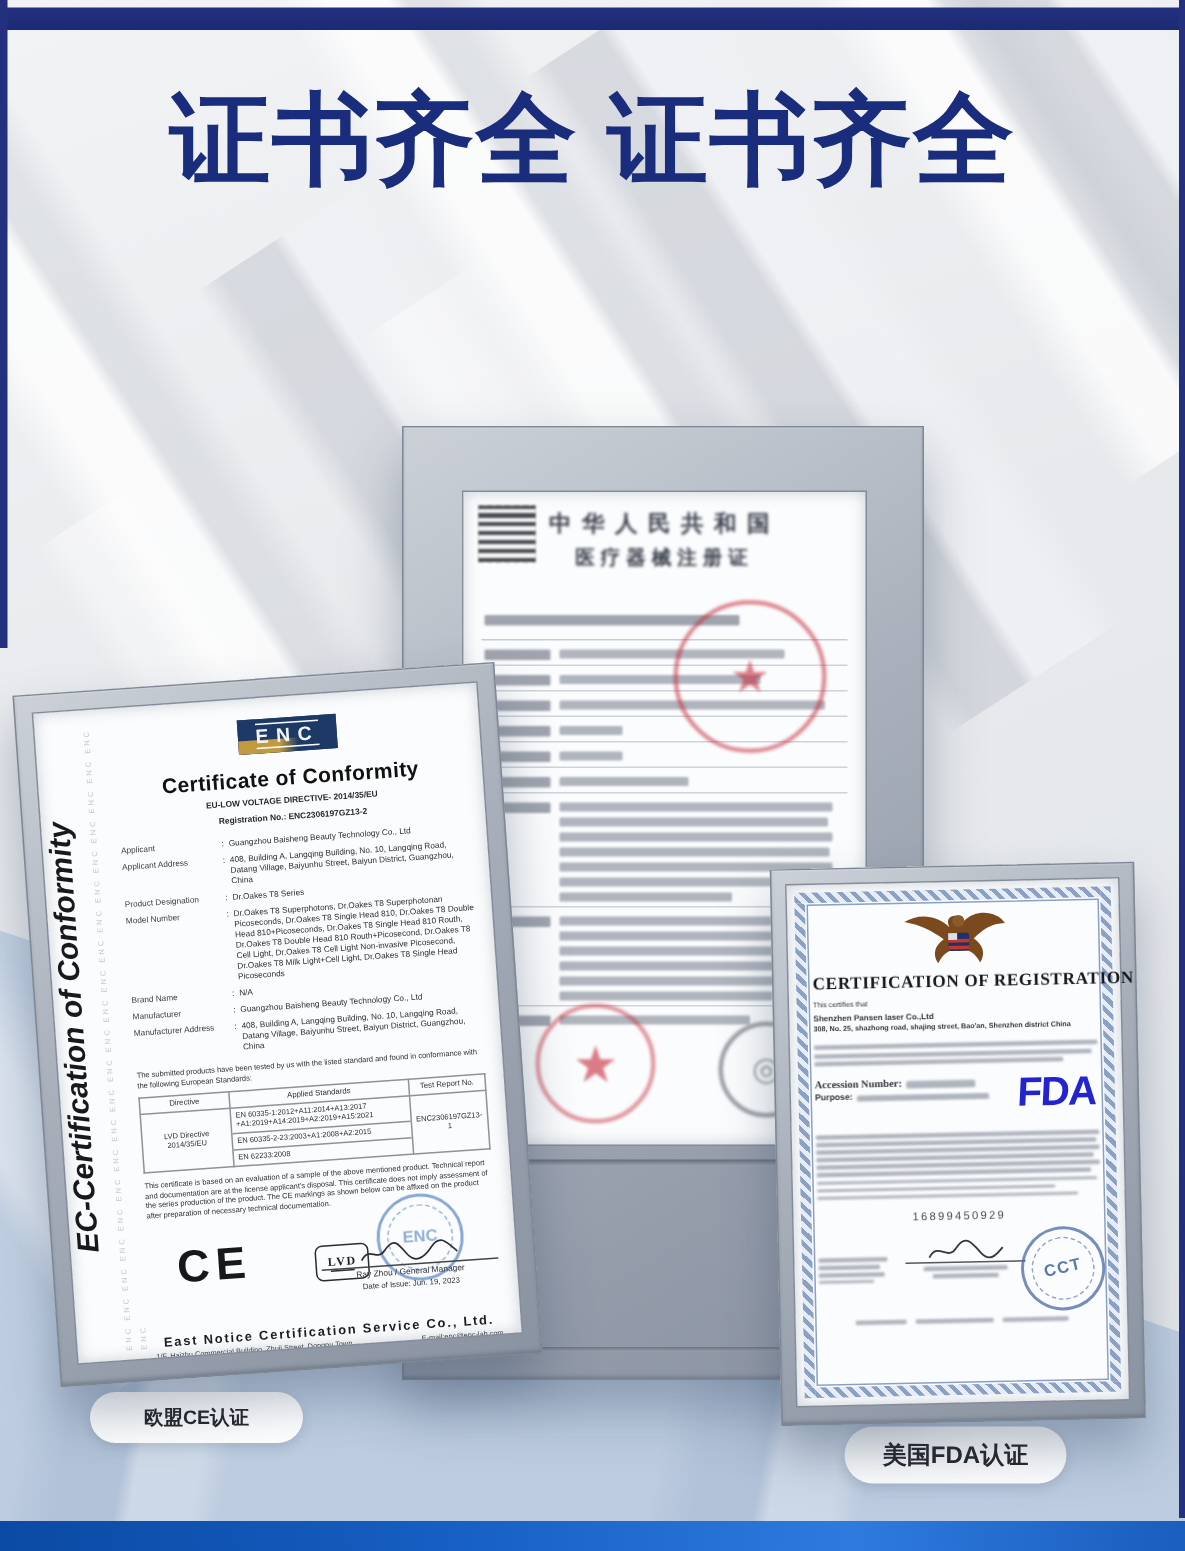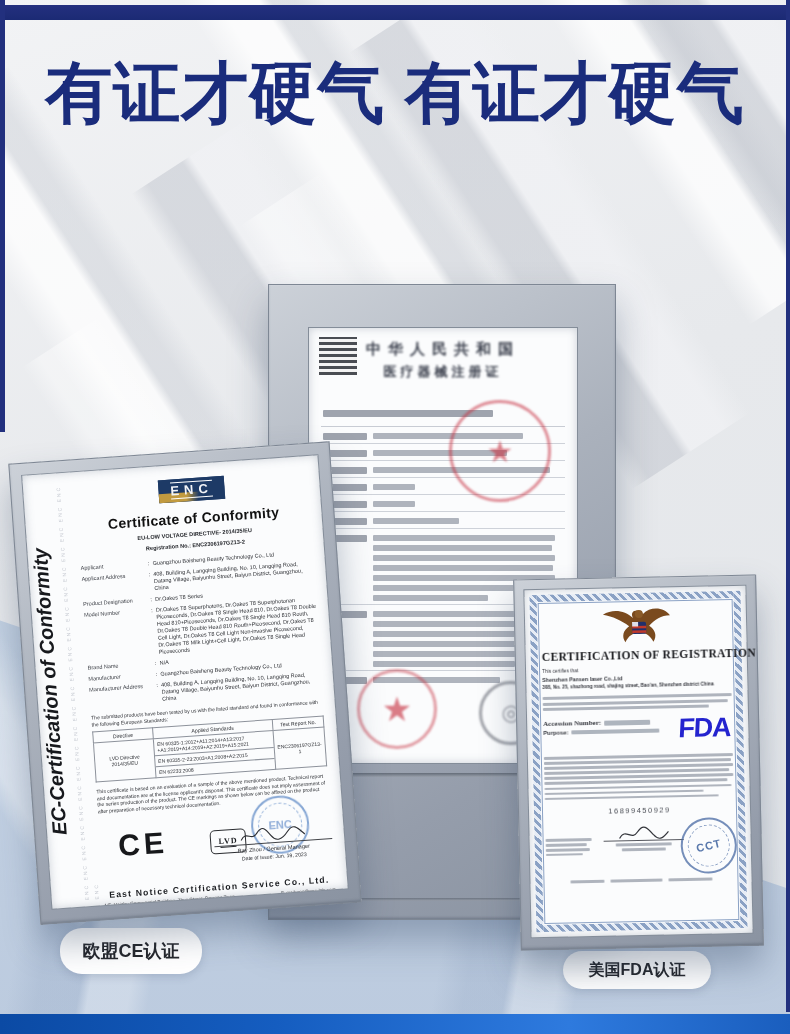--- a/index.html
+++ b/index.html
@@ -29,21 +29,21 @@
   
   #main-title{position:absolute;left:0;top:48px;width:790px;text-align:center;
     font-size:67px;font-weight:900;color:#1a2c7c;letter-spacing:1px;white-space:nowrap;}
   #sub-title{position:absolute;left:0;top:146px;width:790px;text-align:center;
     font-size:36px;font-weight:700;color:#1a2c7c;letter-spacing:1px;white-space:nowrap;}
   
   .pill{position:absolute;display:flex;align-items:center;justify-content:center;
     border-radius:22px;color:#1c2c66;font-weight:600;white-space:nowrap;}
   #nmpa-pill{left:359px;top:240px;width:188px;height:38px;background:#d9e6f6;font-size:17px;}
   .white-pill{background:#fff;color:#24262b;box-shadow:0 3px 8px rgba(60,80,110,.18);}
-  #ce-pill{left:60px;top:928px;width:142px;height:46px;font-size:18px;}
+  #ce-pill{left:60px;top:928px;width:142px;height:34px;font-size:13px;}
   #fda-pill{left:563px;top:951px;width:148px;height:38px;font-size:16px;}
   
   .frame{position:absolute;background:linear-gradient(150deg,#ccd1d8 0%,#aab1bc 40%,#959dab 75%,#8a93a1 100%);
     box-shadow:0 20px 35px rgba(45,65,95,.35),inset 0 1px 1px rgba(255,255,255,.8),inset 0 -2px 3px rgba(60,70,85,.4);}
   .frame::before{content:"";position:absolute;inset:0;border:1px solid #7e8794;pointer-events:none;}
   .cert{position:absolute;background:#fbfcfd;box-shadow:inset 0 0 10px rgba(80,95,115,.28),0 0 0 1px #848d99;}
   
   .bb{background:#a2a8b3;border-radius:1px;filter:blur(.7px);opacity:.85;}
   .bbl{background:#8f95a1;}
   
@@ -155,21 +155,21 @@
   <div class="beam b1"></div>
   <div class="beam b2"></div>
   <div id="table-surface"></div>
   <div id="table-shade"></div>
   <div class="beam b3"></div>
 
   <div id="top-bar"></div>
   <div id="left-strip"></div>
   <div id="right-strip"></div>
 
-  <div id="main-title">有证才硬气 有证才硬气</div>
+  <div id="main-title">证书齐全 证书齐全</div>
 
 
   <div id="nmpa-frame" class="frame">
     <div id="nmpa-cert" class="cert">
       <div id="nmpa-qr"></div>
       <div id="nmpa-title1" class="nmpa-title">中华人民共和国</div>
       <div id="nmpa-title2" class="nmpa-title">医疗器械注册证</div>
       <div id="nmpa-regline" class="bb bbl"></div>
       <div id="nmpa-table">
         <div class="nrow">

